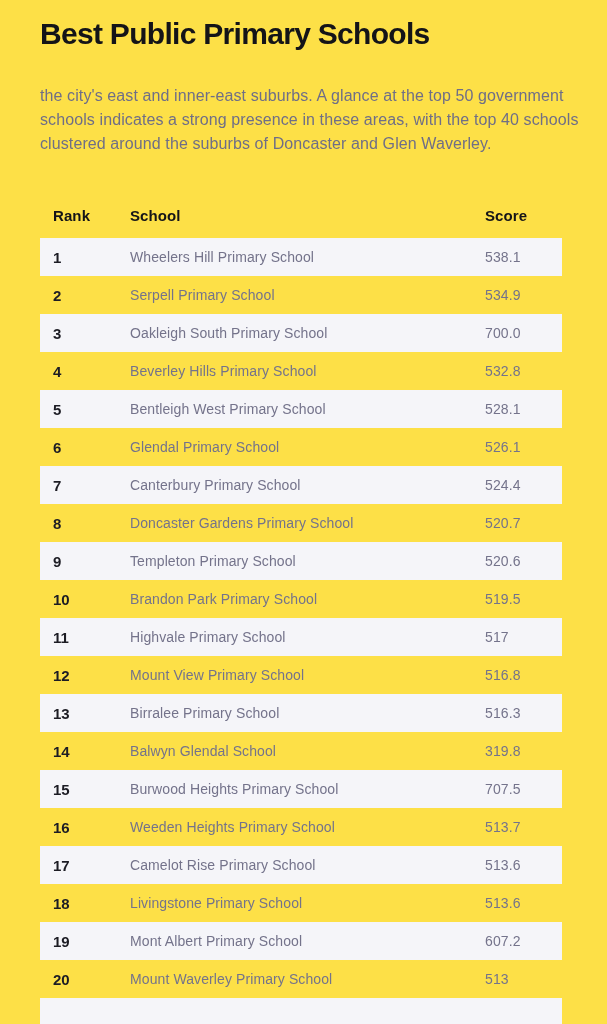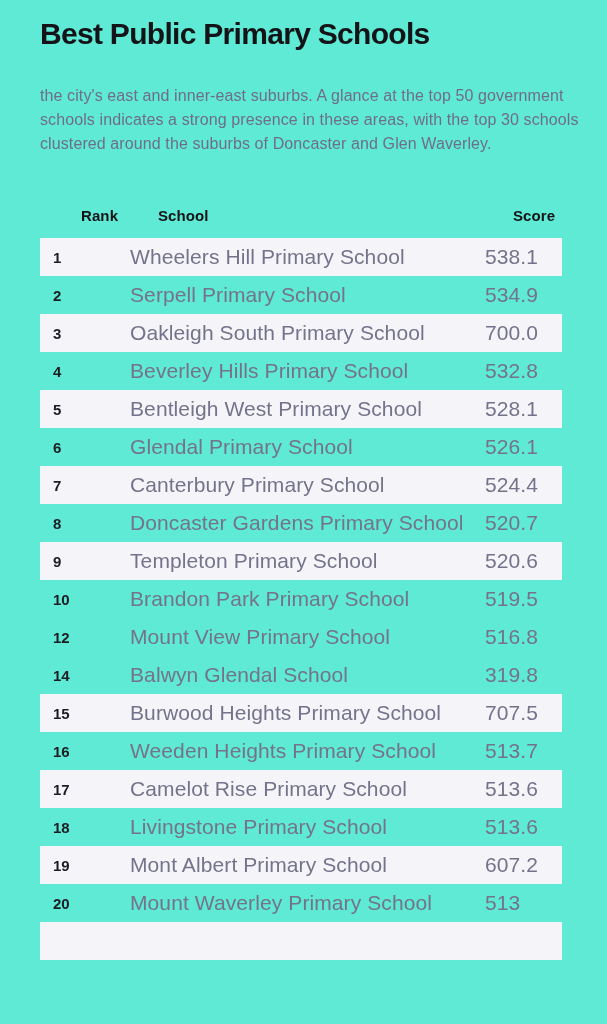--- a/index.html
+++ b/index.html
@@ -6,21 +6,21 @@
   html, body { width: 607px; background: #ffffff; }
   body {
     font-family: "Liberation Sans", "DejaVu Sans", sans-serif;
     -webkit-font-smoothing: antialiased;
   }
   .page {
     width: 607px;
     height: 1024px;
     overflow: hidden;
     padding: 17px 45px 0 40px;
-    background: #5eead4;
+    background: #fde047;
   }
   .page-title {
     font-size: 30px;
     font-weight: 800;
     letter-spacing: -0.7px;
     color: #141418;
     line-height: 34px;
   }
   .intro {
     margin-top: 33px;
@@ -44,50 +44,49 @@
   .t-row.alt { background: #f5f5f9; }
   .t-head {
     height: 31px;
     align-items: start;
   }
   .t-head .cell {
     font-size: 15px;
     font-weight: 700;
     color: #141418;
     letter-spacing: 0.1px;
-    margin-left: 28px;
   }
   .cell-rank {
     font-size: 15px;
     font-weight: 700;
     color: #1c1c24;
   }
   .cell-school, .cell-score {
-    font-size: 21px;
+    font-size: 14px;
     color: #74738b;
     letter-spacing: 0.1px;
     overflow: hidden;
     white-space: nowrap;
   }
   .partial-row {
     width: 522px;
     height: 38px;
     background: #f5f5f9;
   }
 </style>
 </head>
 <body>
 
 <div class="page">
 
   <h1 class="page-title">Best Public Primary Schools</h1>
 
   <div class="intro">
     <div class="intro-line">the city's east and inner-east suburbs. A glance at the top 50 government</div>
-    <div class="intro-line">schools indicates a strong presence in these areas, with the top 30 schools</div>
+    <div class="intro-line">schools indicates a strong presence in these areas, with the top 40 schools</div>
     <div class="intro-line">clustered around the suburbs of Doncaster and Glen Waverley.</div>
   </div>
 
   <div class="table">
     <div class="t-row t-head">
       <div class="cell">Rank</div>
       <div class="cell">School</div>
       <div class="cell">Score</div>
     </div>
 
@@ -145,27 +144,37 @@
     <div class="cell-school">Templeton Primary School</div>
     <div class="cell-score">520.6</div>
   </div>
 
   <div class="t-row">
     <div class="cell-rank">10</div>
     <div class="cell-school">Brandon Park Primary School</div>
     <div class="cell-score">519.5</div>
   </div>
 
+  <div class="t-row alt">
+    <div class="cell-rank">11</div>
+    <div class="cell-school">Highvale Primary School</div>
+    <div class="cell-score">517</div>
+  </div>
 
   <div class="t-row">
     <div class="cell-rank">12</div>
     <div class="cell-school">Mount View Primary School</div>
     <div class="cell-score">516.8</div>
   </div>
 
+  <div class="t-row alt">
+    <div class="cell-rank">13</div>
+    <div class="cell-school">Birralee Primary School</div>
+    <div class="cell-score">516.3</div>
+  </div>
 
   <div class="t-row">
     <div class="cell-rank">14</div>
     <div class="cell-school">Balwyn Glendal School</div>
     <div class="cell-score">319.8</div>
   </div>
 
   <div class="t-row alt">
     <div class="cell-rank">15</div>
     <div class="cell-school">Burwood Heights Primary School</div>

